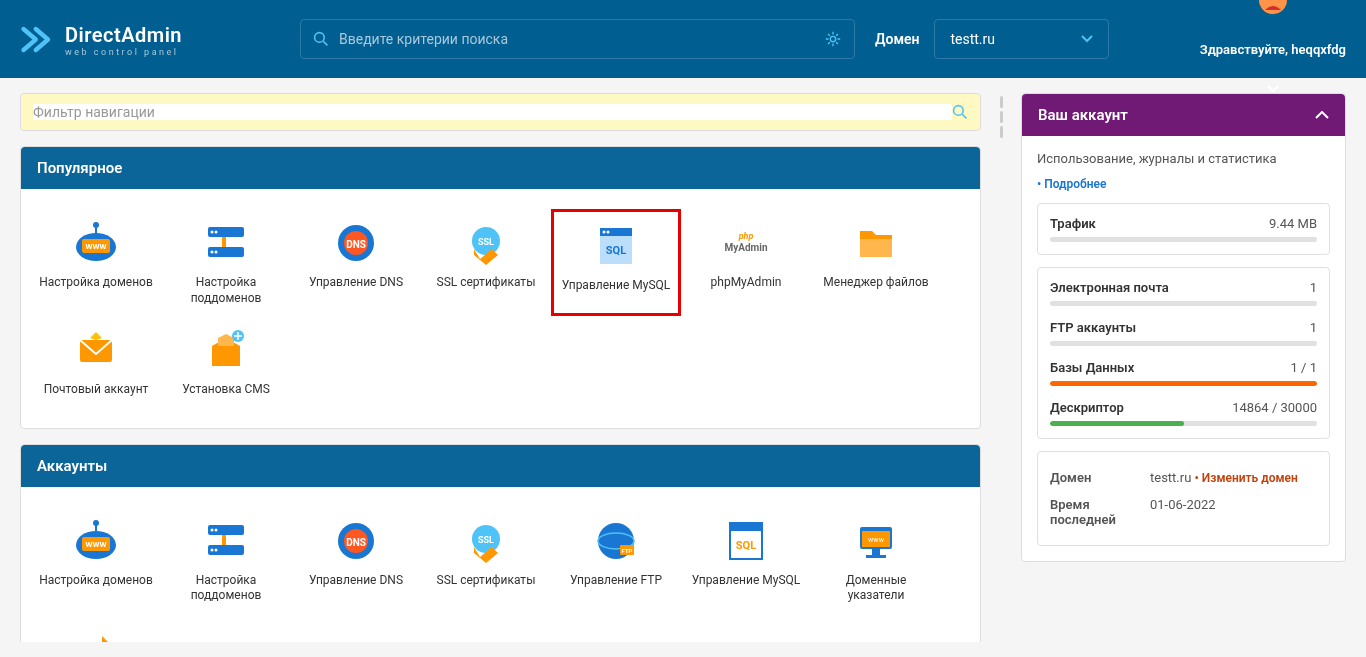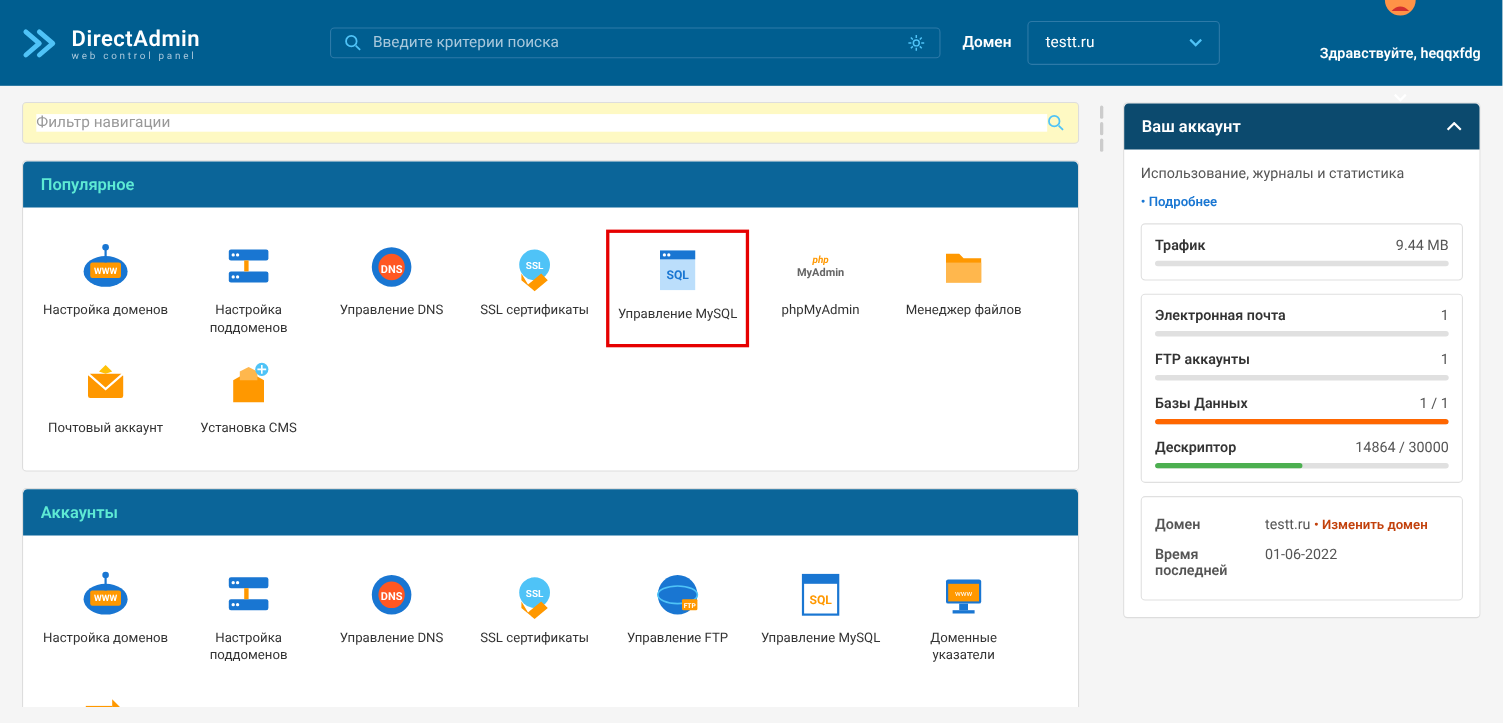--- a/index.html
+++ b/index.html
@@ -5,21 +5,21 @@
 * { margin: 0; padding: 0; box-sizing: border-box; font-family: -apple-system, BlinkMacSystemFont, "Segoe UI", Roboto, sans-serif; }
 body { background: #f5f5f5; width: 1366px; height: 657px; overflow: hidden; }
 
 
 .header { background: #005e90; height: 78px; display: flex; align-items: center; padding: 0 20px; color: #fff; }
 .logo { display: flex; align-items: flex-end; gap: 10px; width: 280px; }
 .logo-icon { width: 35px; height: 35px; }
 .logo-text { display: flex; flex-direction: column; }
 .logo-title { font-size: 20px; font-weight: 600; letter-spacing: 0.5px; }
 .logo-sub { font-size: 9px; letter-spacing: 2.5px; color: #a8c8dc; text-transform: lowercase; }
-.search-bar { flex: 0 0 555px; background: #005e90; border: 1px solid #2d7aa8; border-radius: 4px; height: 28px; display: flex; align-items: center; padding: 0 12px; margin-right: 20px; }
+.search-bar { flex: 0 0 555px; background: #005e90; border: 1px solid #2d7aa8; border-radius: 4px; height: 40px; display: flex; align-items: center; padding: 0 12px; margin-right: 20px; }
 .search-bar input { flex: 1; background: transparent; border: none; color: #fff; font-size: 14px; outline: none; }
 .search-bar input::placeholder { color: #a8c8dc; }
 .search-icon { width: 16px; height: 16px; margin-right: 10px; }
 .gear-icon { width: 18px; height: 18px; }
 .domain-label { font-size: 14px; margin-right: 15px; font-weight: 600; }
 .domain-select { background: #005e90; border: 1px solid #2d7aa8; border-radius: 4px; height: 40px; width: 175px; display: flex; align-items: center; justify-content: space-between; padding: 0 15px; color: #fff; font-size: 14px; margin-right: 25px; }
 .user-area { display: flex; align-items: center; gap: 28px; margin-left: auto; flex-direction: column; }
 .avatar { width: 28px; height: 28px; border-radius: 50%; background: #ff9347; display: flex; align-items: center; justify-content: center; }
 .greeting { font-size: 13px; font-weight: 600; }
 
@@ -32,31 +32,31 @@
 
 
 .filter-row { display: flex; align-items: center; gap: 10px; }
 .nav-filter { flex: 1; background: #fef9c3; border: 1px solid #ddd; border-radius: 4px; height: 38px; padding: 0 12px; display: flex; align-items: center; }
 .nav-filter input { flex: 1; border: none; outline: none; font-size: 14px; color: #666; }
 .nav-filter input::placeholder { color: #999; }
 .nav-filter .search-icon2 { width: 16px; height: 16px; }
 
 
 .panel { background: #fff; border: 1px solid #ddd; border-radius: 4px; }
-.panel-header { background: #0b6599; color: #5eead4; padding: 12px 16px; font-size: 15px; font-weight: 600; border-radius: 4px 4px 0 0; }
+.panel-header { background: #0b6599; color: #ffffff; padding: 12px 16px; font-size: 15px; font-weight: 600; border-radius: 4px 4px 0 0; }
 .panel-body { padding: 20px 10px; }
 .icon-grid { display: flex; flex-wrap: wrap; }
 .grid-item { width: 130px; display: flex; flex-direction: column; align-items: center; text-align: center; gap: 8px; padding: 10px 5px; cursor: pointer; }
 .grid-item.highlighted { border: 3px solid #e60000; }
 .grid-item .icon { width: 48px; height: 48px; display: flex; align-items: center; justify-content: center; }
 .grid-item .label { font-size: 12px; color: #333; line-height: 1.3; }
 
 
 .widget { background: #fff; border: 1px solid #ddd; border-radius: 4px; }
-.widget-header { background: #0c4a6e; color: #fff; padding: 12px 16px; font-size: 15px; font-weight: 600; border-radius: 4px 4px 0 0; display: flex; justify-content: space-between; align-items: center; }
+.widget-header { background: #701a75; color: #fff; padding: 12px 16px; font-size: 15px; font-weight: 600; border-radius: 4px 4px 0 0; display: flex; justify-content: space-between; align-items: center; }
 .widget-body { padding: 15px; font-size: 13px; color: #555; }
 .widget-body .subtitle { margin-bottom: 10px; }
 .widget-body .more-link { color: #1976d2; font-size: 12px; font-weight: 600; }
 .stats-box { border: 1px solid #e0e0e0; border-radius: 4px; padding: 12px; margin-top: 12px; }
 .stat-row { margin-bottom: 14px; }
 .stat-row:last-child { margin-bottom: 0; }
 .stat-head { display: flex; justify-content: space-between; align-items: center; font-size: 13px; color: #333; font-weight: 600; margin-bottom: 6px; }
 .stat-value { color: #555; font-weight: 400; }
 .progress { height: 5px; background: #e0e0e0; border-radius: 3px; overflow: hidden; }
 .progress-bar { height: 100%; border-radius: 3px; }

